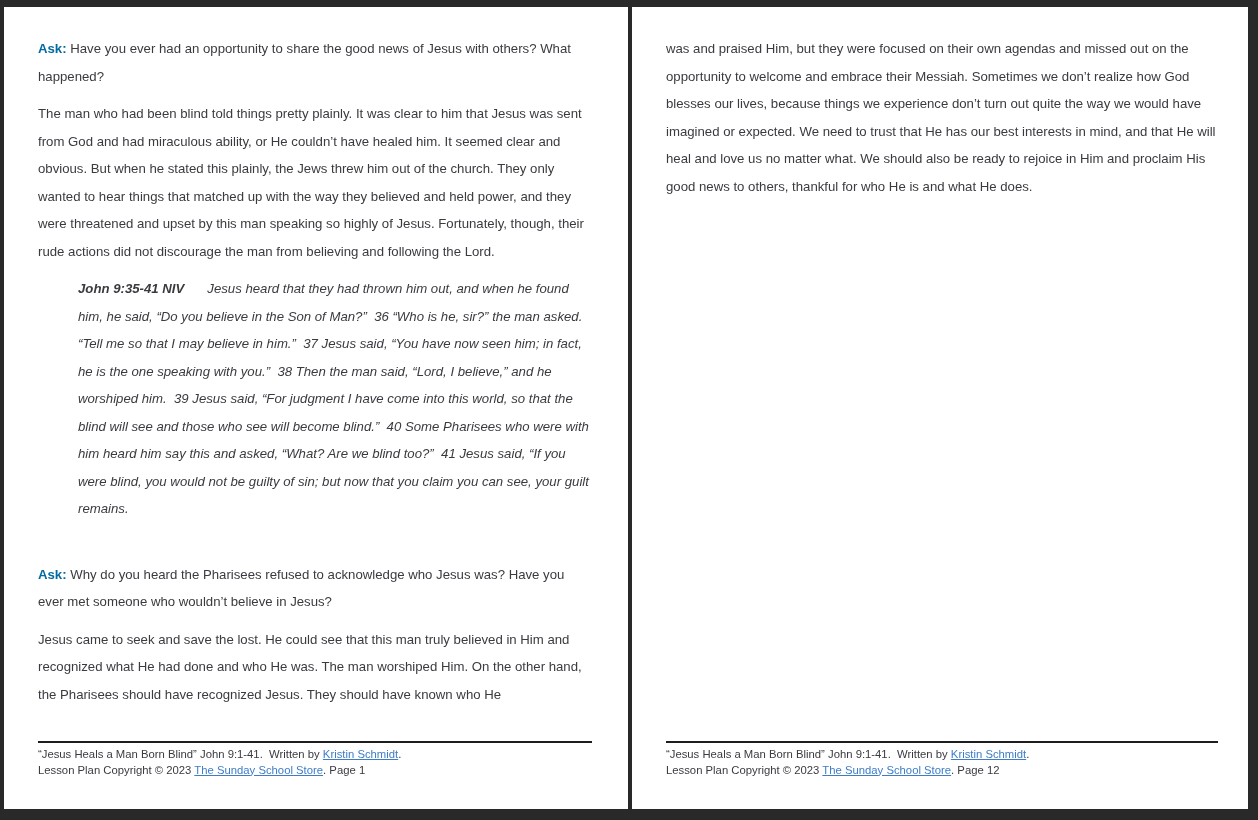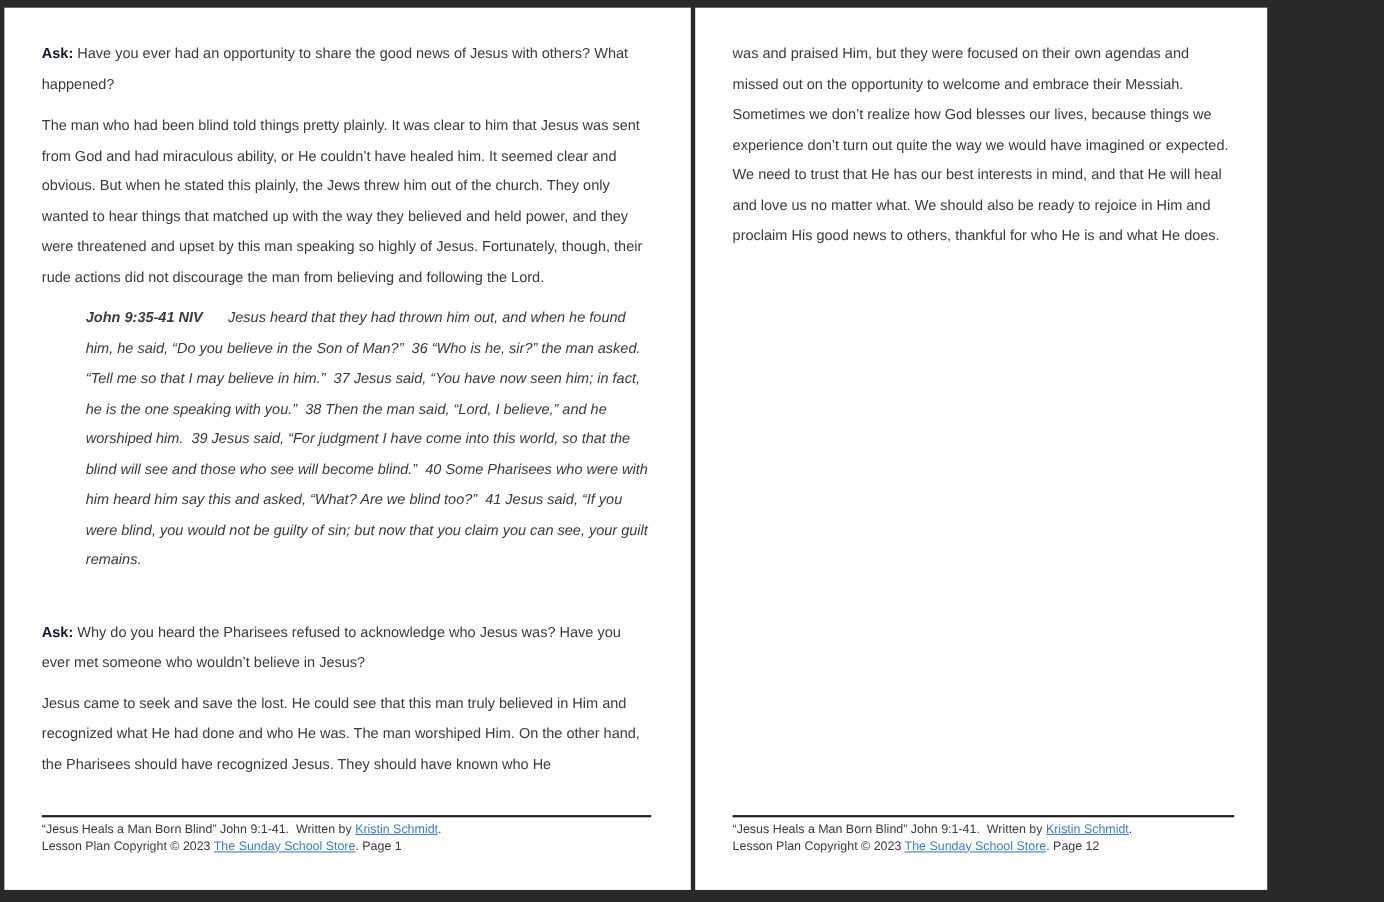--- a/index.html
+++ b/index.html
@@ -12,35 +12,35 @@
     font-family: "Liberation Sans", "DejaVu Sans", sans-serif;
     overflow: hidden;
   }
   .page {
     position: absolute;
     top: 7px;
     height: 802px;
     background: #ffffff;
   }
   .page-left  { left: 4px;   width: 624px; }
-  .page-right { left: 632px; width: 520px; }
+  .page-right { left: 632px; width: 616px; }
 
   .content {
     position: absolute;
     top: 0;
     padding-top: 28px;
     color: #3a3a40;
     font-size: 13.2px;
     line-height: 27.5px;
   }
   .page-left  .content { left: 34px; right: 36px; }
   .page-right .content { left: 34px; right: 30px; }
 
   p.body { margin: 0 0 10px 0; }
-  p.body b { font-weight: bold; color: #0f172a; }
+  p.body b { font-weight: bold; color: #0369a1; }
 
   .quote {
     margin: 0 0 38px 40px;
     font-style: italic;
     white-space: pre-wrap;
   }
   .quote .qref {
     font-weight: bold;
     margin-right: 23px;
   }

